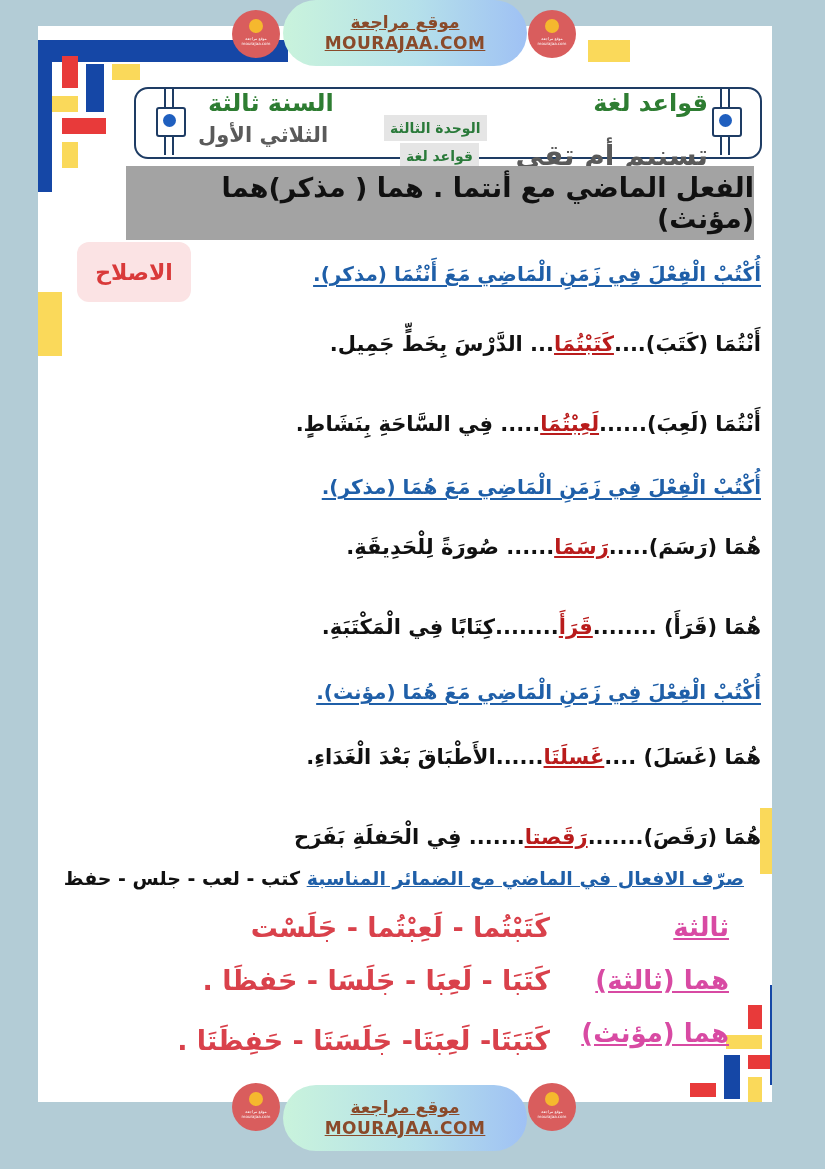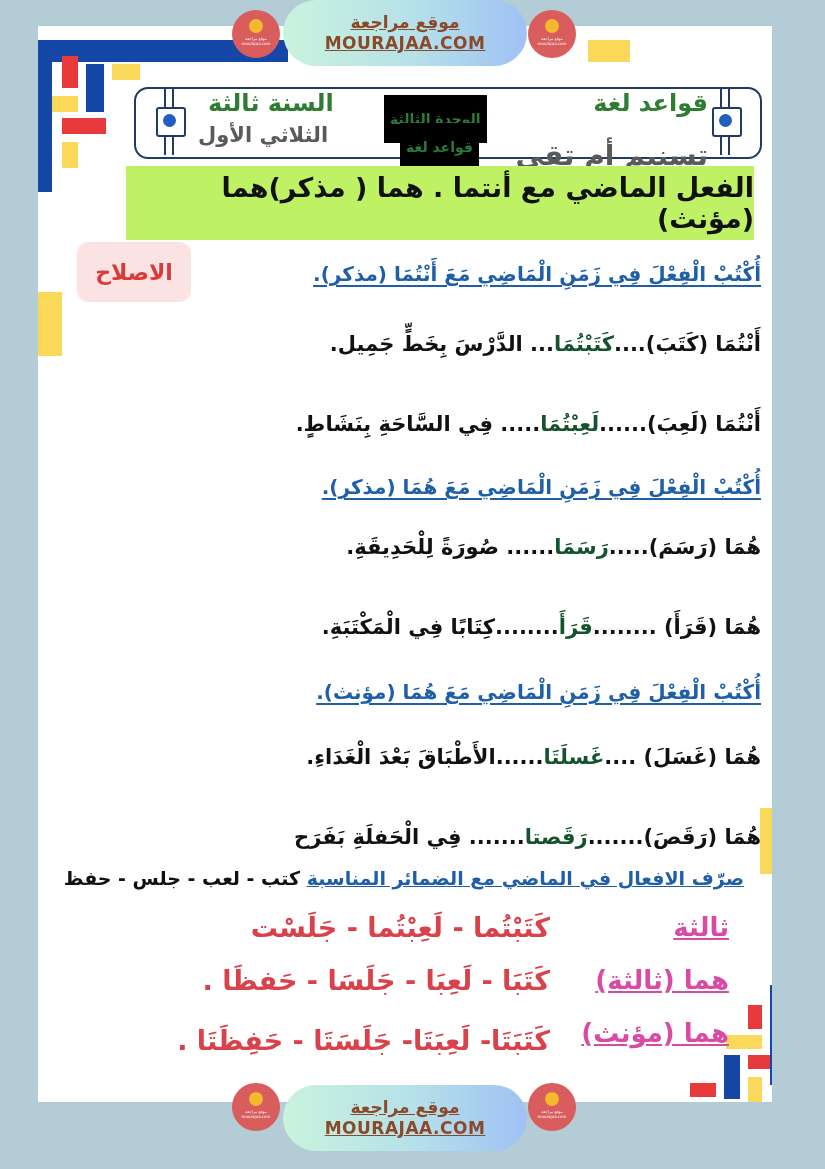--- a/index.html
+++ b/index.html
@@ -44,25 +44,25 @@
     border: 2px solid #1e3c64; border-radius: 3px; background:#fff;
   }
   .hdr .bolt .ci {
     position: absolute; left: 7px; top: 15px; width: 13px; height: 13px; border-radius: 50%;
     background: #1f5fbf;
   }
   .hdr .bolt .ln { position:absolute; top:-10px; width:2px; height:66px; background:#1e3c64; }
   .hdr .txt { position: absolute; direction: rtl; font-weight: bold; }
   .green { color: #2e7d32; }
   .gray { color: #5a5a5a; }
-  .unit { color: #2a7a3a; font-size: 14px; background: #000000; padding: 16px 6px; }
+  .unit { color: #2a7a3a; font-size: 14px; background: #e5e5e5; padding: 5px 6px; margin-top: 20px; }
 
   .title-band {
     position: absolute; left: 126px; top: 166px; width: 628px; height: 74px;
-    background: #bef264;
+    background: #a3a3a3;
     display: flex; align-items: center; justify-content: center;
   }
   .title-band span { direction: rtl; font-size: 27px; font-weight: bold; color: #111; }
 
   .correction {
     position: absolute; left: 77px; top: 242px; width: 114px; height: 60px;
     background: #fbe3e4; border-radius: 12px;
     display: flex; align-items: center; justify-content: center;
     color: #d93a3a; font-weight: bold; font-size: 22px;
   }
@@ -70,21 +70,21 @@
   .q {
     position: absolute; right: 64px; direction: rtl; text-align: right;
     color: #1f5fa8; font-weight: bold; font-size: 20px;
     text-decoration: underline; text-decoration-thickness: 2px; text-underline-offset: 4px;
     white-space: nowrap;
   }
   .s {
     position: absolute; right: 64px; direction: rtl; text-align: right;
     color: #111; font-size: 21px; font-weight: bold; white-space: nowrap;
   }
-  .s .ans { color: #14532d; }
+  .s .ans { color: #b91c1c; text-decoration: underline; }
   .conj-head {
     position: absolute; left: 50px; top: 867px; width: 694px; direction: rtl; text-align: right;
     font-weight: bold; font-size: 19px; white-space: nowrap;
   }
   .conj-head .blue { color: #1f5fa8; text-decoration: underline; }
   .conj-head .black { color: #111; }
   .row { position: absolute; direction: rtl; white-space: nowrap; font-weight: bold; }
   .pron { color: #d84aa3; font-size: 26px; text-decoration: underline; }
   .forms { color: #d9414b; font-size: 27px; }
 </style>

